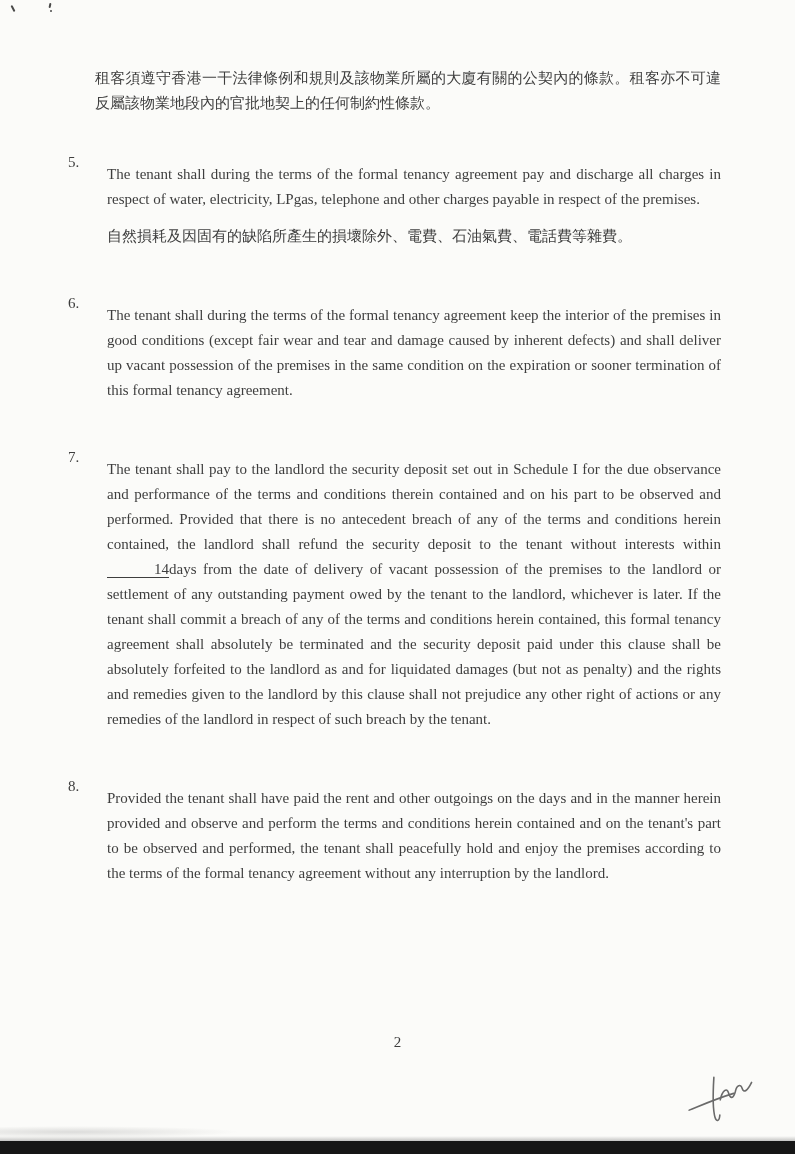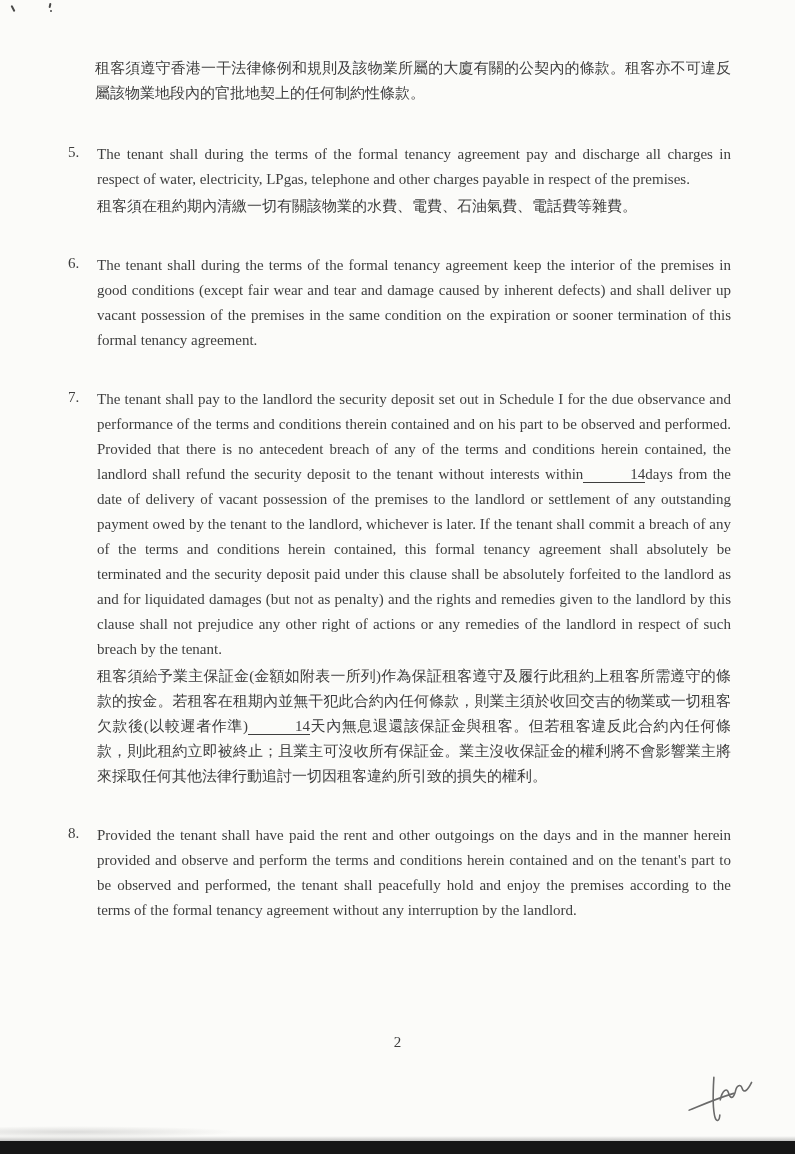--- a/index.html
+++ b/index.html
@@ -12,21 +12,21 @@
     font-family: "Liberation Serif", serif;
     color: #3e3e3e;
   }
   .content {
     position: absolute;
     left: 68px;
     top: 54px;
     width: 665px;
   }
   .para {
-    margin: 2px;
+    margin: 12px;
     font-size: 15px;
     line-height: 25px;
     text-align: justify;
     text-justify: inter-word;
   }
   .intro {
     margin-left: 27px;
     margin-bottom: 34px;
   }
   .clause {
@@ -104,36 +104,35 @@
   <span class="speck s3"></span>
 
   <div class="content">
 
     <p class="para intro">租客須遵守香港一干法律條例和規則及該物業所屬的大廈有關的公契內的條款。租客亦不可違反屬該物業地段內的官批地契上的任何制約性條款。</p>
 
     <div class="clause">
       <div class="num">5.</div>
       <div class="body">
         <p class="para">The tenant shall during the terms of the formal tenancy agreement pay and discharge all charges in respect of water, electricity, LPgas, telephone and other charges payable in respect of the premises.</p>
-        <p class="para">租客須在租約期內清繳一切有關該物業的水費、電費、石油氣費、電話費等雜費。</p>
+        <p class="para">自然損耗及因固有的缺陷所產生的損壞除外、電費、石油氣費、電話費等雜費。</p>
       </div>
     </div>
 
     <div class="clause">
       <div class="num">6.</div>
       <div class="body">
         <p class="para">The tenant shall during the terms of the formal tenancy agreement keep the interior of the premises in good conditions (except fair wear and tear and damage caused by inherent defects) and shall deliver up vacant possession of the premises in the same condition on the expiration or sooner termination of this formal tenancy agreement.</p>
       </div>
     </div>
 
     <div class="clause">
       <div class="num">7.</div>
       <div class="body">
         <p class="para"><span>The tenant shall pay to the landlord the security deposit set out in Schedule I for the due observance and performance of the terms and conditions therein contained and on his part to be observed and performed. Provided that there is no antecedent breach of any of the terms and conditions herein contained, the landlord shall refund the security deposit to the tenant without interests within</span><span class="blank"><span>14</span></span><span>days from the date of delivery of vacant possession of the premises to the landlord or settlement of any outstanding payment owed by the tenant to the landlord, whichever is later. If the tenant shall commit a breach of any of the terms and conditions herein contained, this formal tenancy agreement shall absolutely be terminated and the security deposit paid under this clause shall be absolutely forfeited to the landlord as and for liquidated damages (but not as penalty) and the rights and remedies given to the landlord by this clause shall not prejudice any other right of actions or any remedies of the landlord in respect of such breach by the tenant.</span></p>
-        <p class="para"><span>租客須給予業主保証金(金額如附表一所列)作為保証租客遵守及履行此租約上租客所需遵守的條款的按金。若租客在租期內並無干犯此合約內任何條款，則業主須於收回交吉的物業或一切租客欠款後(以較遲者作準)</span><span class="blank"><span>14</span></span><span>天內無息退還該保証金與租客。但若租客違反此合約內任何條款，則此租約立即被終止；且業主可沒收所有保証金。業主沒收保証金的權利將不會影響業主將來採取任何其他法律行動追討一切因租客違約所引致的損失的權利。</span></p>
       </div>
     </div>
 
     <div class="clause">
       <div class="num">8.</div>
       <div class="body">
         <p class="para">Provided the tenant shall have paid the rent and other outgoings on the days and in the manner herein provided and observe and perform the terms and conditions herein contained and on the tenant's part to be observed and performed, the tenant shall peacefully hold and enjoy the premises according to the terms of the formal tenancy agreement without any interruption by the landlord.</p>
       </div>
     </div>
 

